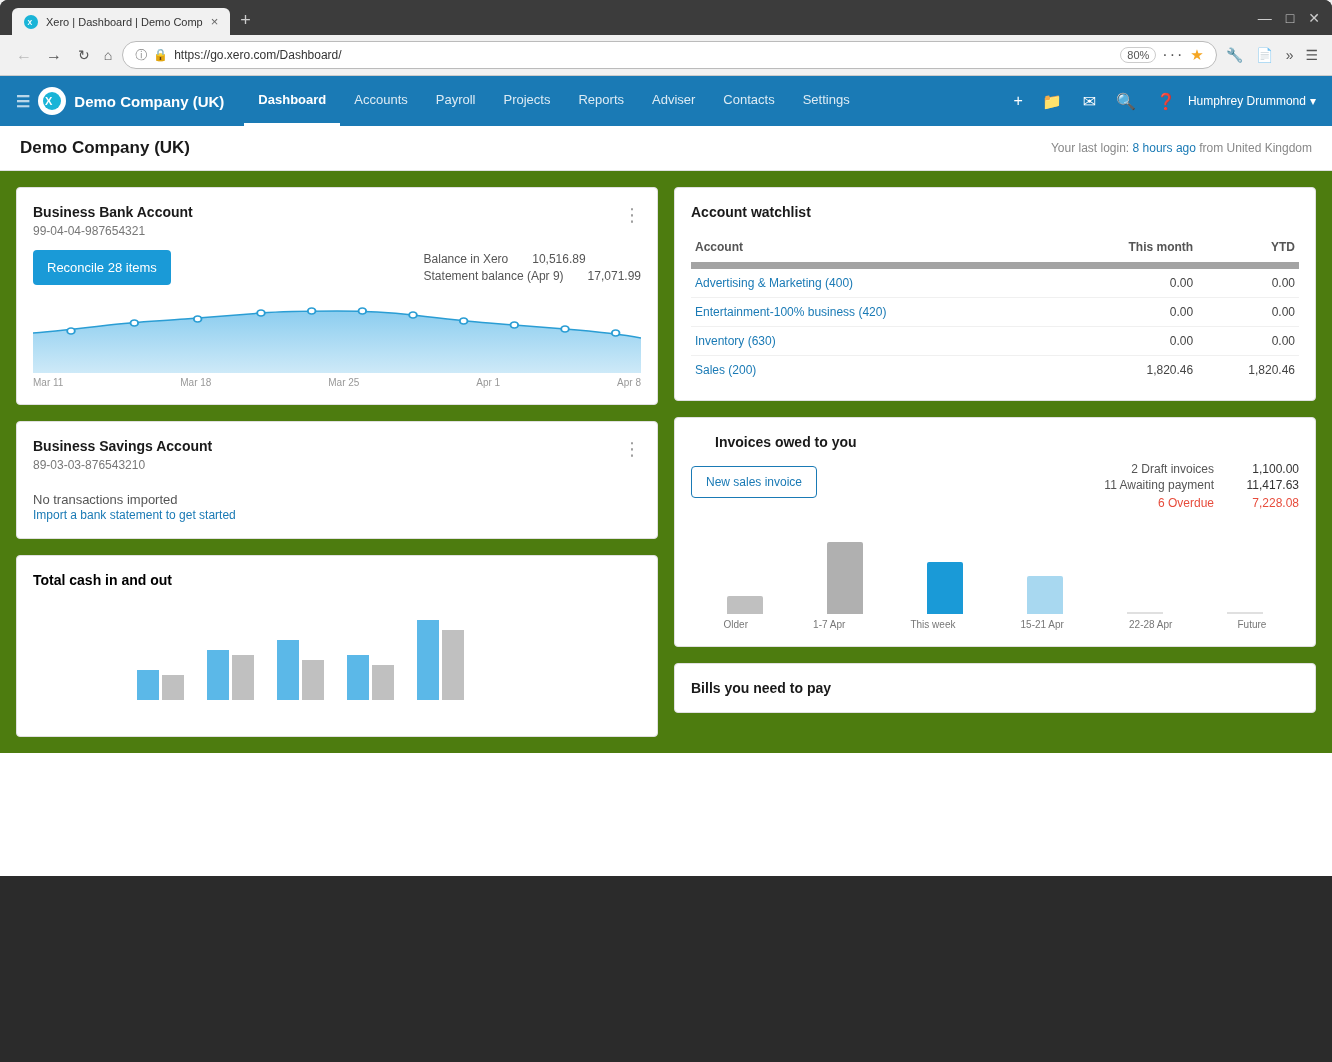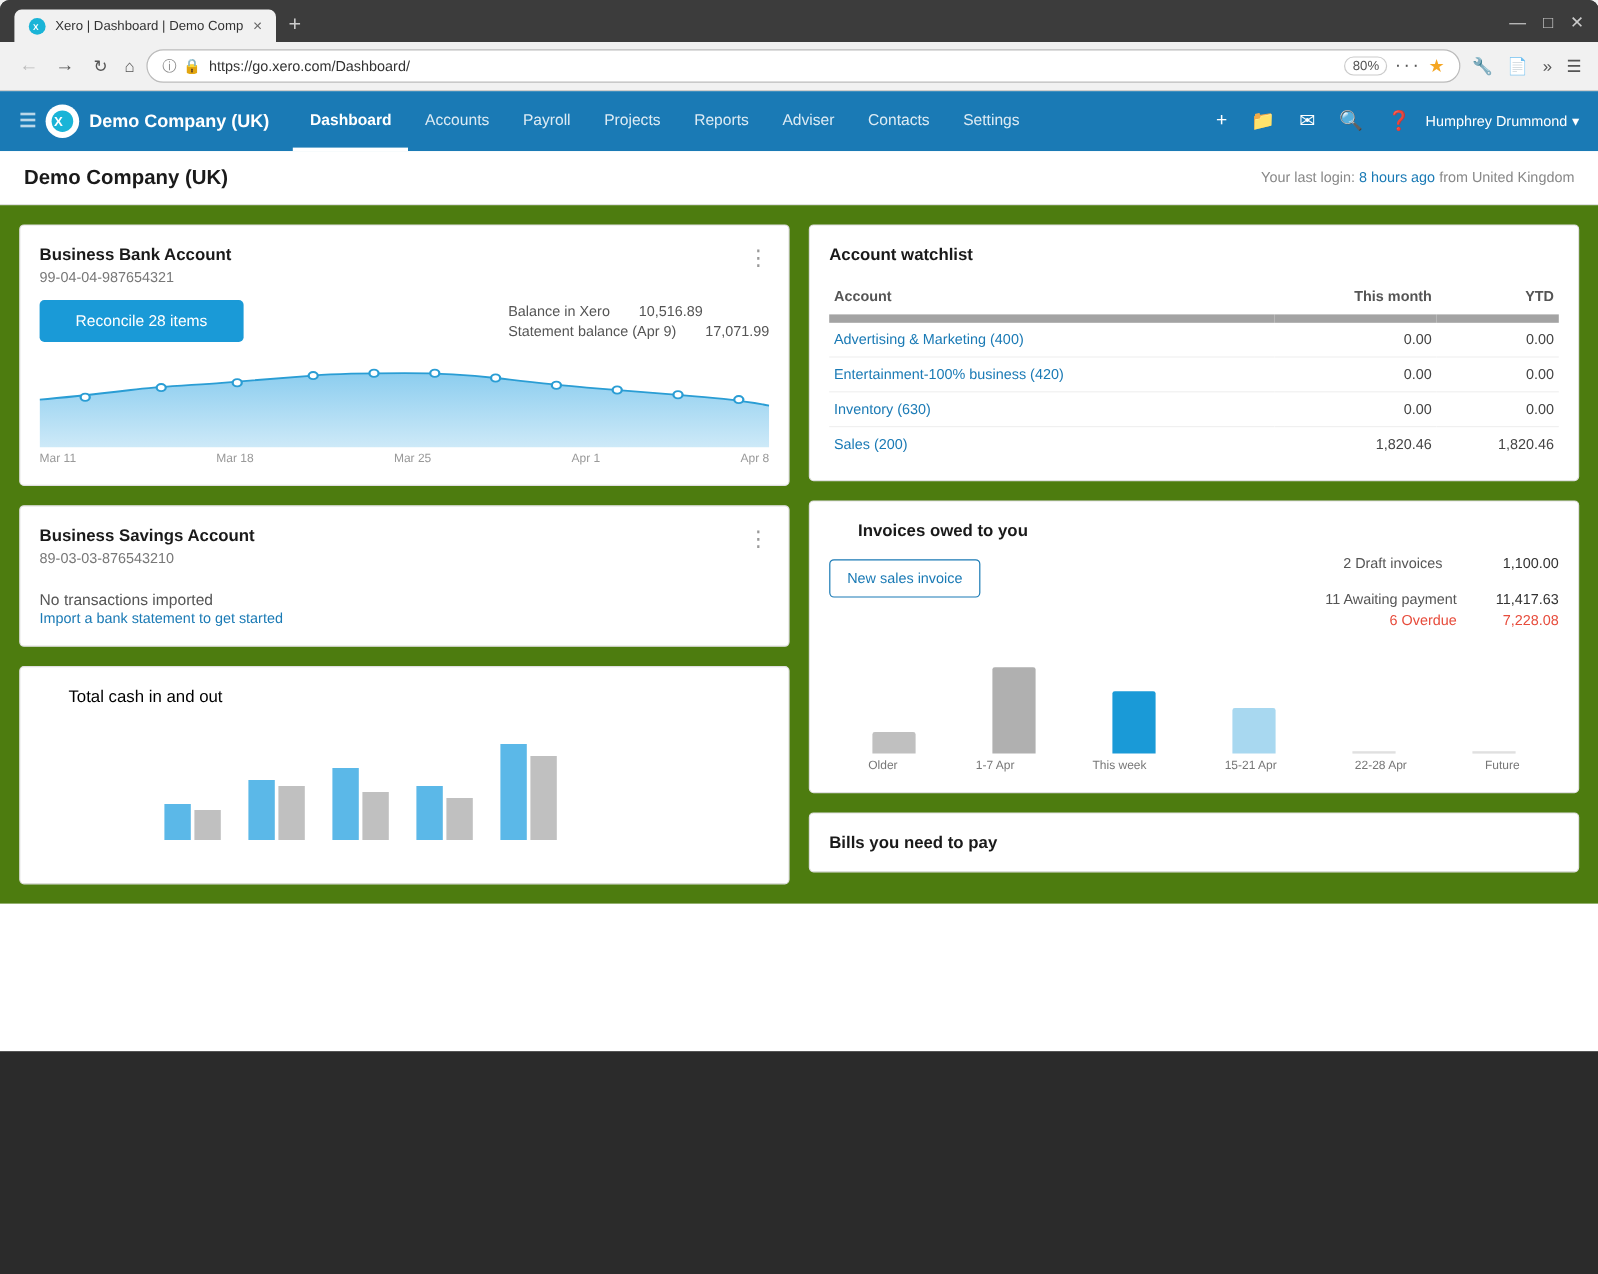--- a/index.html
+++ b/index.html
@@ -27,32 +27,32 @@
     .xero-user { color: white; font-size: 12px; cursor: pointer; display: flex; align-items: center; gap: 4px; justify-content: flex-end; }
 
     
     .card { background: white; border-radius: 4px; border: 1px solid #e0e0e0; padding: 16px; }
     .card-header { display: flex; justify-content: space-between; align-items: flex-start; }
     .card-title { font-size: 14px; font-weight: 700; color: #1a1a1a; margin-bottom: 4px; }
     .card-subtitle { font-size: 12px; color: #777; margin-bottom: 12px; }
     .card-menu { font-size: 18px; color: #999; cursor: pointer; }
 
     
-    .reconcile-btn { background: #1a9ad7; color: white; border: none; border-radius: 4px; padding: 10px 30px; font-size: 13px; cursor: pointer; font-weight: 500; }
+    .reconcile-btn { background: #1a9ad7; color: white; border: none; border-radius: 4px; padding: 10px 14px; font-size: 13px; cursor: pointer; font-weight: 500; }
     .chart-labels { display: flex; justify-content: space-between; font-size: 10px; color: #999; margin-top: 4px; }
 
     
     .area-chart-container { width: 100%; height: 80px; }
 
     
     .no-transactions { font-size: 13px; color: #555; margin-top: 8px; }
     .import-link { color: #1a7ab5; text-decoration: none; font-size: 12px; }
 
     
-    .cash-card-title { font-size: 14px; font-weight: 400; margin-bottom: 12px; margin-left: 24px; }
+    .cash-card-title { font-size: 14px; font-weight: 700; margin-bottom: 12px; }
 
     
     .watchlist-table { width: 100%; border-collapse: collapse; margin-top: 8px; }
     .watchlist-table th { font-size: 12px; font-weight: 600; color: #555; text-align: left; padding: 8px 4px; border-bottom: 7px solid #a3a3a3; }
     .watchlist-table th:not(:first-child) { text-align: right; }
     .watchlist-table td { font-size: 12px; color: #444; padding: 7px 4px; border-bottom: 1px solid #f0f0f0; }
     .watchlist-table td:not(:first-child) { text-align: right; }
     .watchlist-table tr:last-child td { border-bottom: none; }
     .new-invoice-btn { background: white; color: #1a7ab5; border: 1px solid #1a7ab5; border-radius: 4px; padding: 8px 14px; font-size: 12px; cursor: pointer; white-space: nowrap; margin-top: 4px; }
 
@@ -302,21 +302,21 @@
               </tr>
             </tbody>
           </table>
         </div>
 
         <div class="card">
           <div class="card-title" style="margin-bottom:12px;padding-left:24px;">Invoices owed to you</div>
           <div style="display:flex; justify-content:space-between; align-items:flex-start;">
             <button class="new-invoice-btn">New sales invoice</button>
             <div style="text-align:right;">
-              <div style="display:flex; justify-content:flex-end; gap:32px; font-size:12px; margin-bottom:16px;">
+              <div style="display:flex; justify-content:flex-end; gap:20px; font-size:12px; margin-bottom:2px;">
                 <span style="color:#555;">2 Draft invoices</span>
                 <span style="color:#333; font-weight:500; min-width:65px; text-align:right;">1,100.00</span>
               </div>
               <div style="display:flex; justify-content:flex-end; gap:20px; font-size:12px; margin-bottom:4px;">
                 <span style="color:#555;">11 Awaiting payment</span>
                 <span style="color:#333; font-weight:500; min-width:65px; text-align:right;">11,417.63</span>
               </div>
               <div style="display:flex; justify-content:flex-end; gap:20px; font-size:12px;">
                 <span style="color:#e74c3c;">6 Overdue</span>
                 <span style="color:#e74c3c; font-weight:500; min-width:65px; text-align:right;">7,228.08</span>

